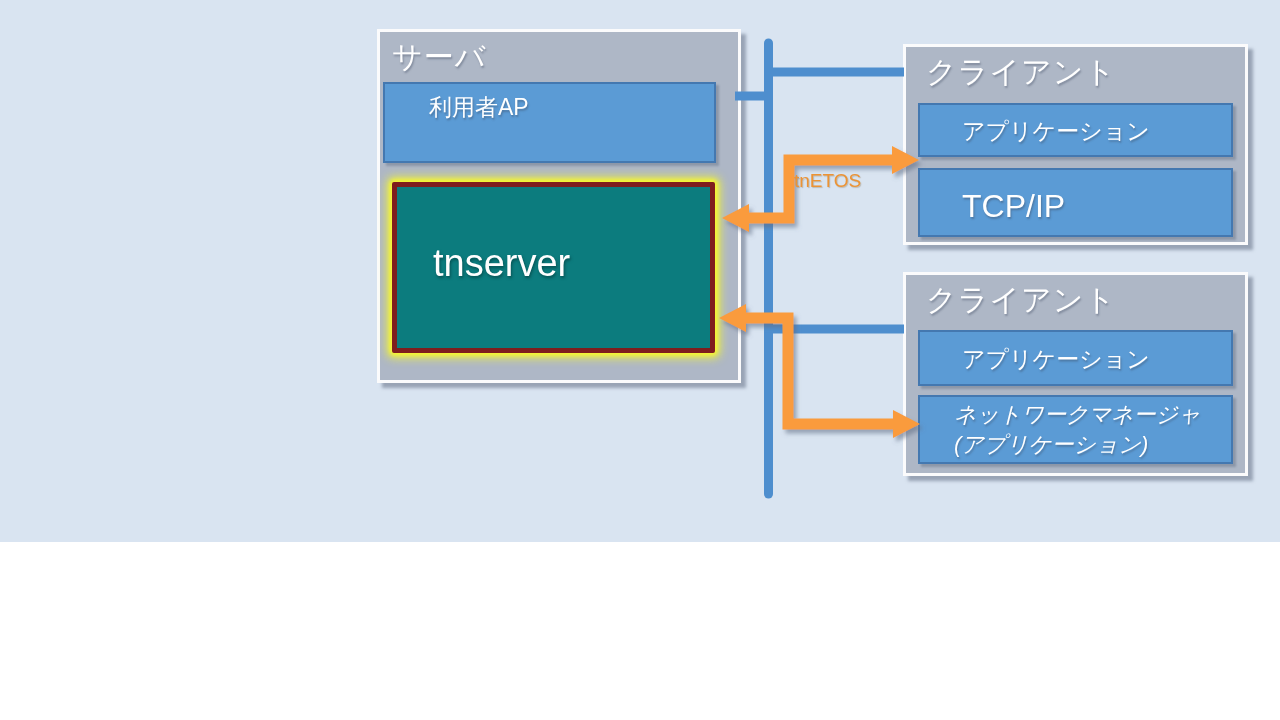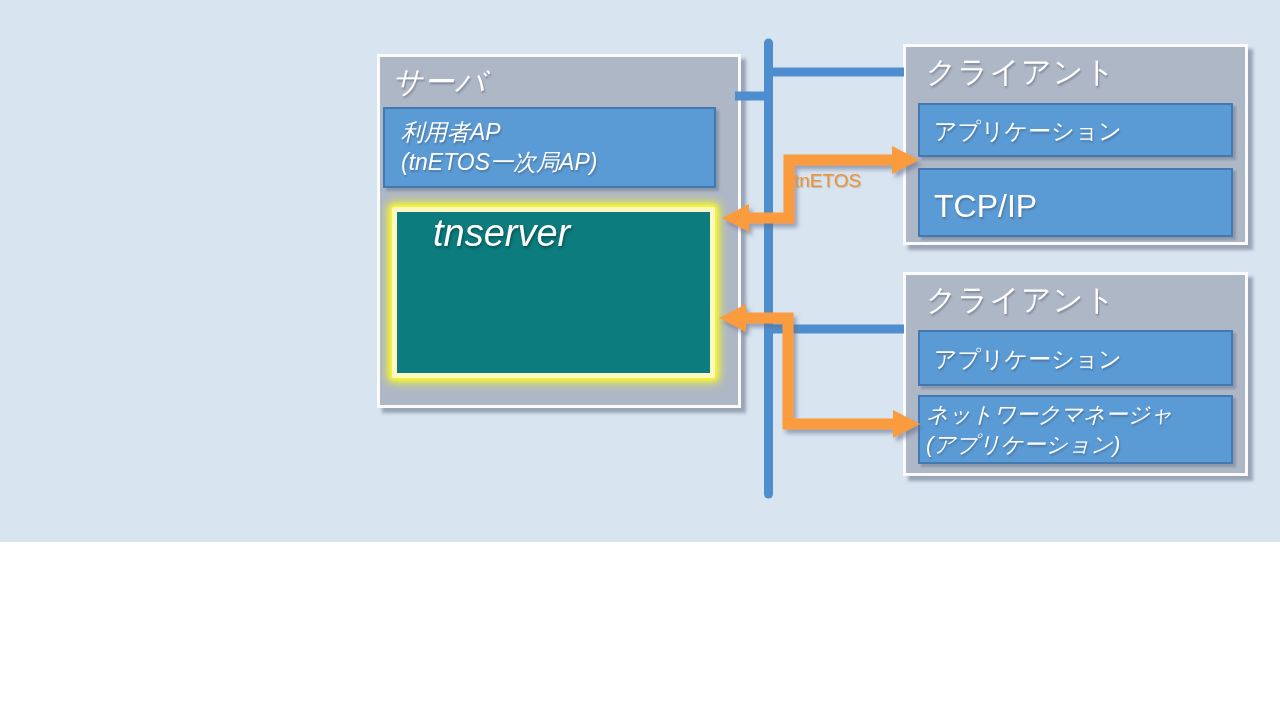--- a/index.html
+++ b/index.html
@@ -20,43 +20,43 @@
     text-shadow:1px 2px 2px rgba(70,82,104,0.45);white-space:nowrap;
   }
 
   
   .blue-box{
     position:absolute;background:#5B9BD5;border:2px solid #4478B0;
     box-sizing:border-box;color:#ffffff;
     box-shadow:3px 3px 2px rgba(90,102,124,0.4);
     text-shadow:1px 2px 2px rgba(60,75,100,0.45);
   }
-  .blue-box .line{display:block;white-space:nowrap;}
+  .blue-box .line{display:block;white-space:nowrap;margin-left:28px;}
 
   
   .teal-box{
-    position:absolute;background:#0C7C7E;border:5px solid #fef9c3;
+    position:absolute;background:#0C7C7E;border:5px solid #7f1d1d;
     box-sizing:border-box;border-radius:2px;
     box-shadow:0 0 10px 5px rgba(250,250,40,0.8), 0 0 4px 2px rgba(250,250,40,0.9);
-    display:flex;align-items:flex-start;
+    display:flex;align-items:center;
   }
   .teal-box .teal-label{
     color:#ffffff;font-size:38px;padding-left:36px;padding-bottom:8px;
     text-shadow:1px 2px 3px rgba(0,40,40,0.5);
   }
 
   .svg-overlay{position:absolute;left:0;top:0;width:1280px;height:720px;pointer-events:none;}
 
   .tnetos-label{
     position:absolute;left:794px;top:170px;font-size:19px;color:#EC9335;
     text-shadow:1px 1px 1px rgba(120,90,40,0.3);white-space:nowrap;
   }
 
   
-  #server-panel{left:377px;top:54px;width:364px;height:354px;font-style:italic;}
+  #server-panel{left:377px;top:29px;width:364px;height:354px;}
   #server-title{left:12px;top:5px;}
   #user-ap-box{left:3px;top:50px;width:333px;height:81px;font-size:23px;line-height:30px;padding:8px 0 0 16px;}
   #tnserver-box{left:12px;top:150px;width:323px;height:171px;}
 
   
   #client-top-panel{left:903px;top:44px;width:345px;height:201px;}
   #client-top-title{left:20px;top:5px;}
   #client-top-app{left:12px;top:56px;width:315px;height:54px;font-size:23px;padding:11px 0 0 14px;}
   #client-top-tcp{left:12px;top:121px;width:315px;height:69px;font-size:32px;padding:18px 0 0 14px;}
 
@@ -69,21 +69,20 @@
 </head>
 <body>
 
 <div class="canvas">
   <div class="bg-blue"></div>
 
   <div class="panel" id="server-panel">
     <div class="panel-title" id="server-title">サーバ</div>
     <div class="blue-box" id="user-ap-box">
       <span class="line">利用者AP</span>
-      <span class="line">(tnETOS一次局AP)</span>
     </div>
     <div class="teal-box" id="tnserver-box">
       <span class="teal-label">tnserver</span>
     </div>
   </div>
 
   <div class="panel" id="client-top-panel">
     <div class="panel-title" id="client-top-title">クライアント</div>
     <div class="blue-box" id="client-top-app">
       <span class="line">アプリケーション</span>

